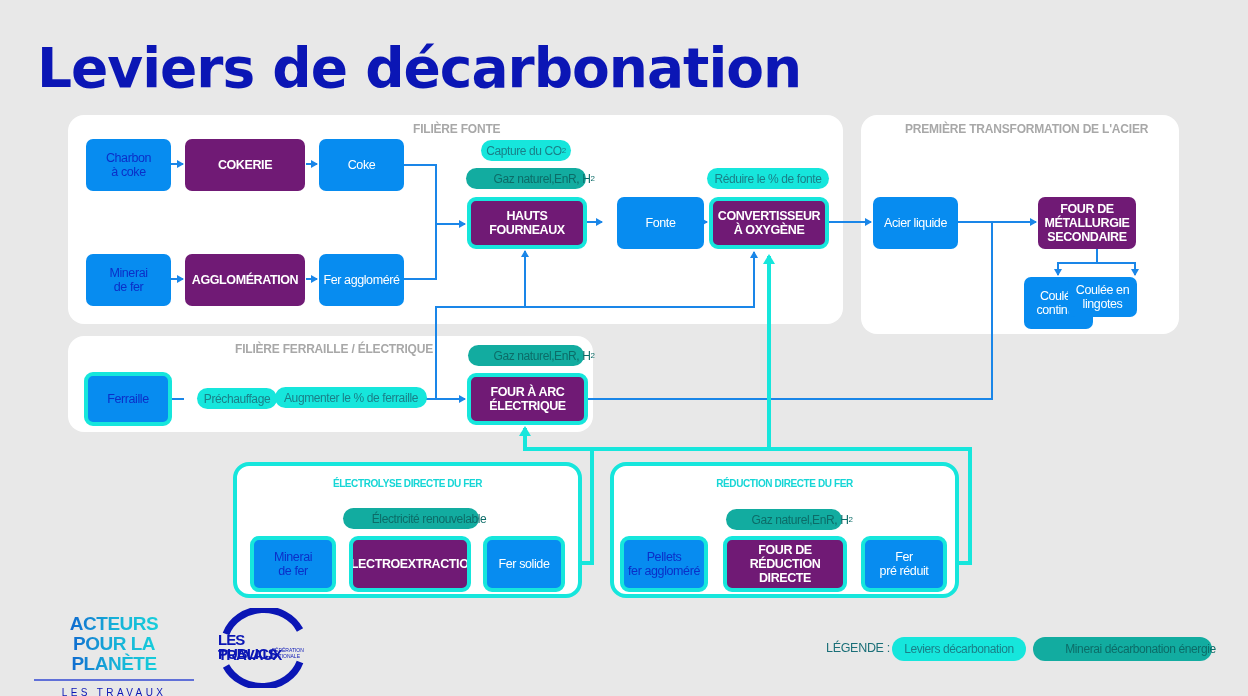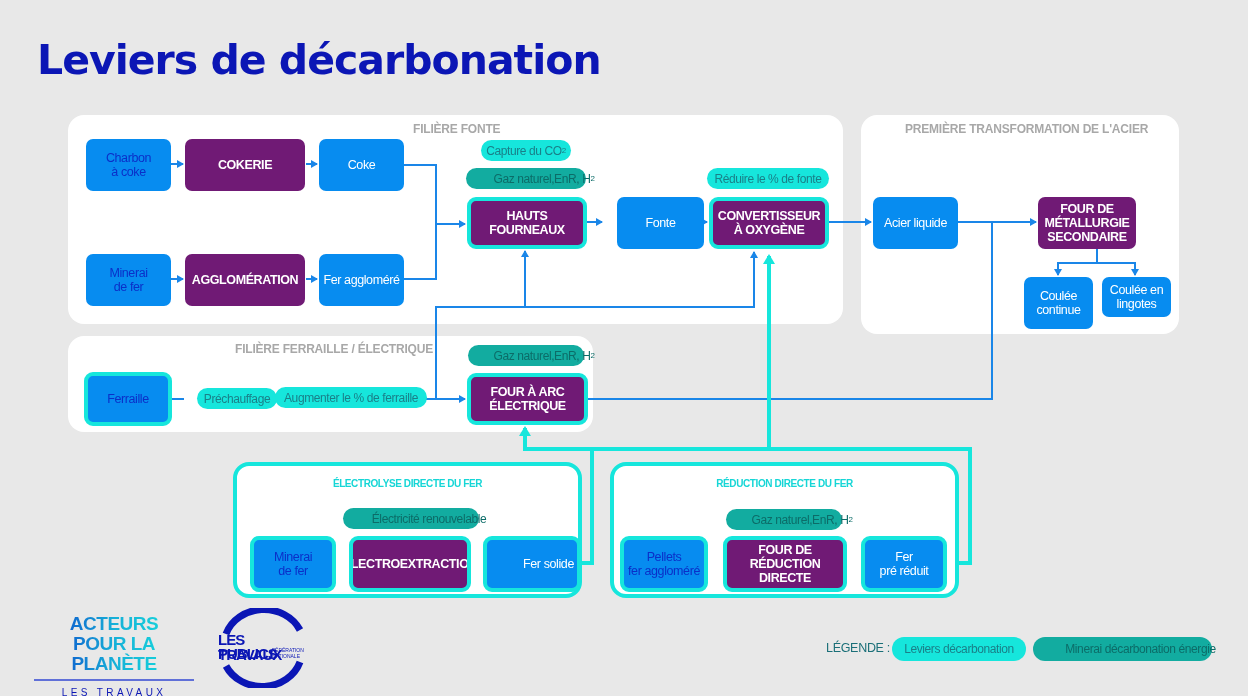--- a/index.html
+++ b/index.html
@@ -4,21 +4,21 @@
 <style>
   * { box-sizing: border-box; margin: 0; padding: 0; }
   body {
     width: 1248px; height: 696px; background: #e8e8e8;
     font-family: "DejaVu Sans Condensed", "DejaVu Sans", "Liberation Sans", sans-serif;
     position: relative; overflow: hidden;
   }
   .title {
     position: absolute; left: 37px; top: 36px;
     font-family: "DejaVu Sans", sans-serif; font-weight: bold;
-    font-size: 41px; color: #0b16b5; letter-spacing: -1px;
+    font-size: 55px; color: #0b16b5; letter-spacing: -1px;
   }
   .panel { position: absolute; background: #ffffff; border-radius: 16px; }
   .panel-label {
     position: absolute; font-family: "Liberation Sans", sans-serif;
     font-weight: bold; font-size: 12px; color: #a8a8a8; letter-spacing: -0.2px;
   }
   .box {
     position: absolute; display: flex; align-items: center; justify-content: center;
     text-align: center; border-radius: 7px; font-family: "Liberation Sans", sans-serif;
     font-size: 12.5px; line-height: 14px; letter-spacing: -0.4px;
@@ -180,21 +180,21 @@
   </div>
 <div class="box dark" style="left:1038px;top:197px;width:98px;height:52px;">
     <span style="white-space:pre-line;">FOUR DE
 MÉTALLURGIE
 SECONDAIRE</span>
   </div>
 <div class="box light" style="left:1024px;top:277px;width:69px;height:52px;">
     <span style="white-space:pre-line;">Coulée
 continue</span>
   </div>
-<div class="box light" style="left:1102px;top:277px;width:69px;height:40px;">
+<div class="box light" style="left:1068px;top:277px;width:69px;height:40px;">
     <span style="white-space:pre-line;">Coulée en
 lingotes</span>
   </div>
 
 <div class="box light blue-text outlined" style="left:84px;top:372px;width:88px;height:54px;">
     <span>Ferraille</span>
   </div>
 <div class="pill cyan" style="left:197px;top:388px;width:80px;">
     <span>Préchauffage</span>
   </div>
@@ -216,21 +216,21 @@
 <div class="pill teal" style="left:343px;top:508px;width:136px;">
     <span>Électricité renouvelable</span>
   </div>
 <div class="box light blue-text outlined" style="left:250px;top:536px;width:86px;height:56px;">
     <span style="white-space:pre-line;">Minerai
 de fer</span>
   </div>
 <div class="box dark outlined" style="left:349px;top:536px;width:122px;height:56px;overflow:hidden;">
     <span style="white-space:nowrap;">ELECTROEXTRACTION</span>
   </div>
-<div class="box light outlined" style="left:483px;top:536px;width:98px;height:56px;padding-left:33px;">
+<div class="box light outlined" style="left:483px;top:536px;width:82px;height:56px;">
     <span>Fer solide</span>
   </div>
 
 <div class="sub-panel" style="left:610px;top:462px;width:349px;height:136px;">
   <div class="sub-title" style="top:12px;">RÉDUCTION DIRECTE DU FER</div>
 </div>
 <div class="pill teal" style="left:726px;top:509px;width:116px;">
     <span>Gaz naturel,EnR, H</span>
     <sub>2</sub>
   </div>

